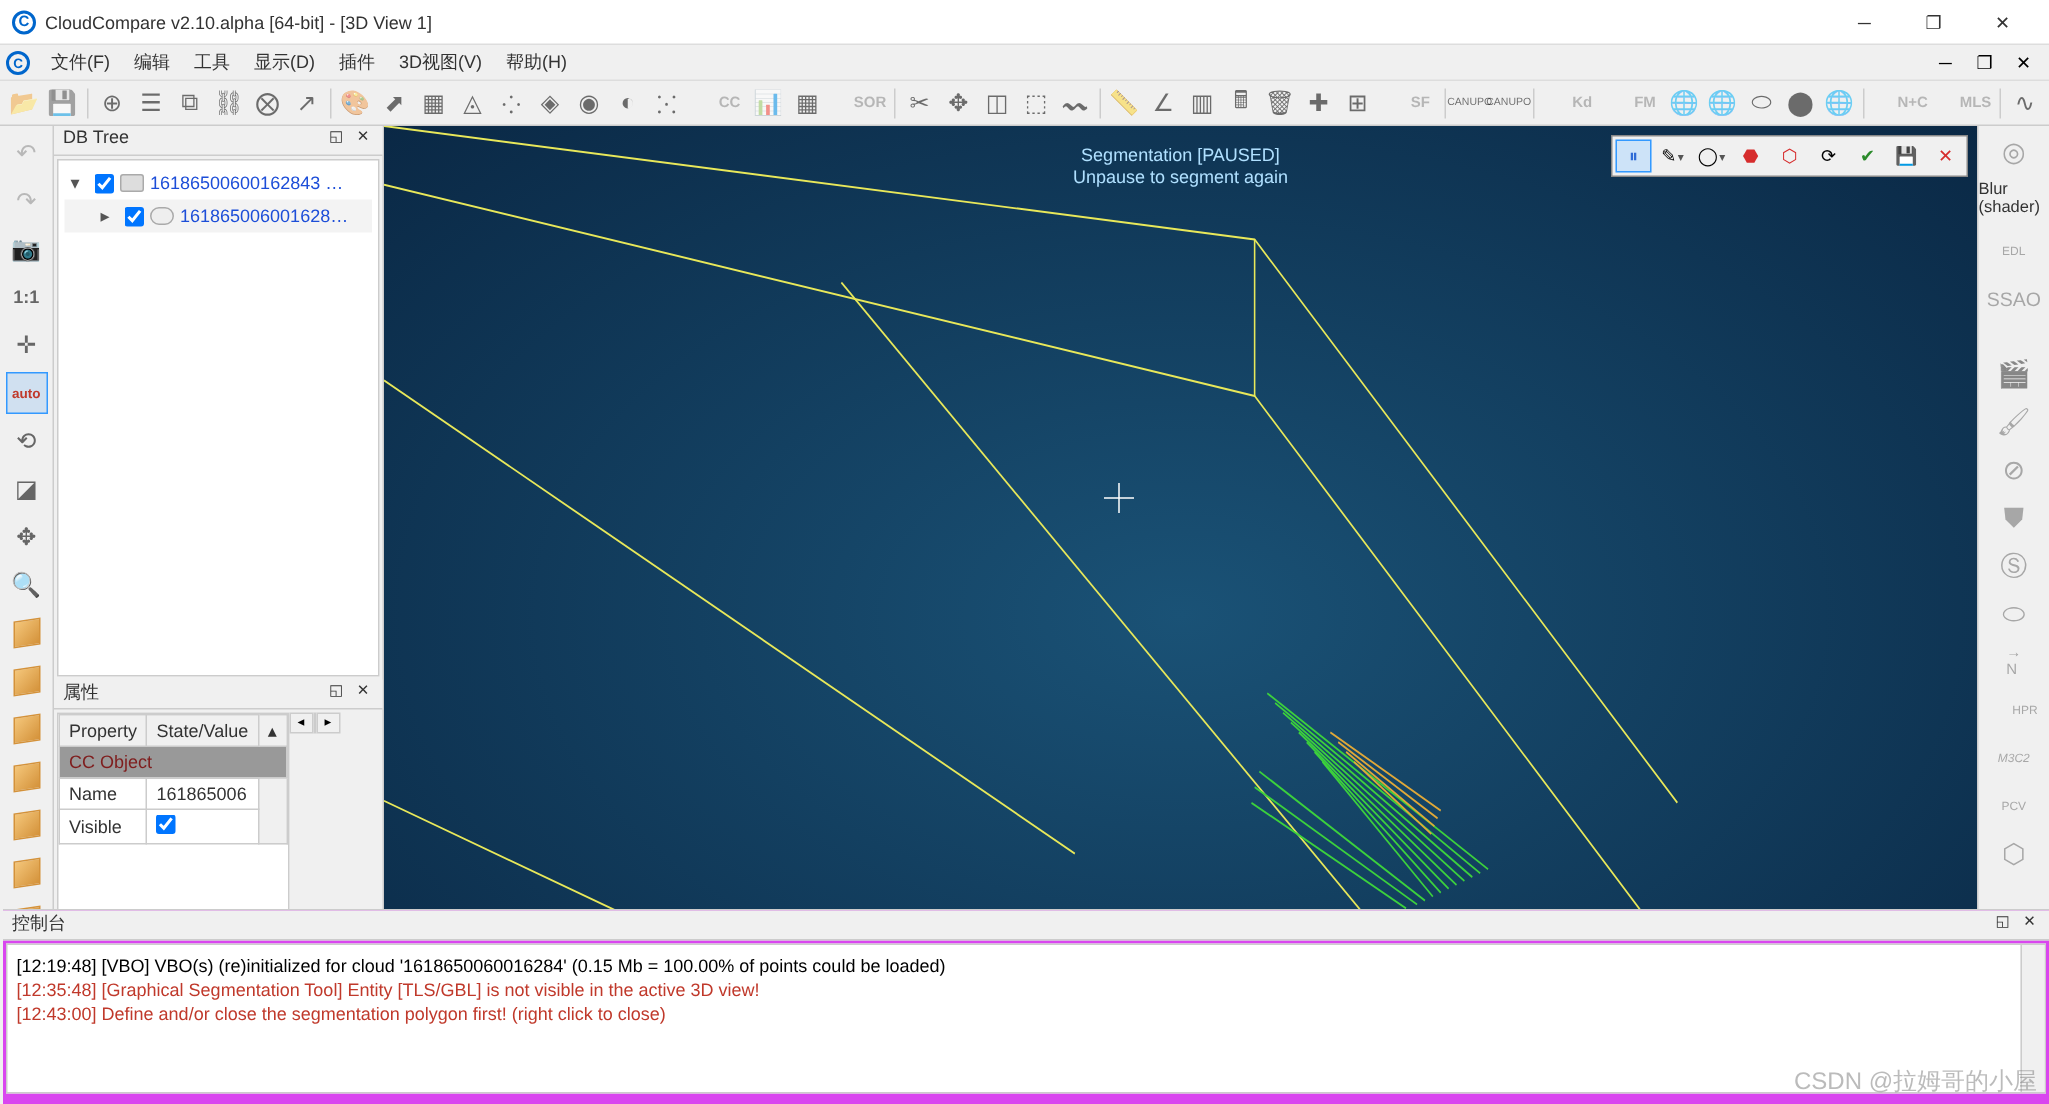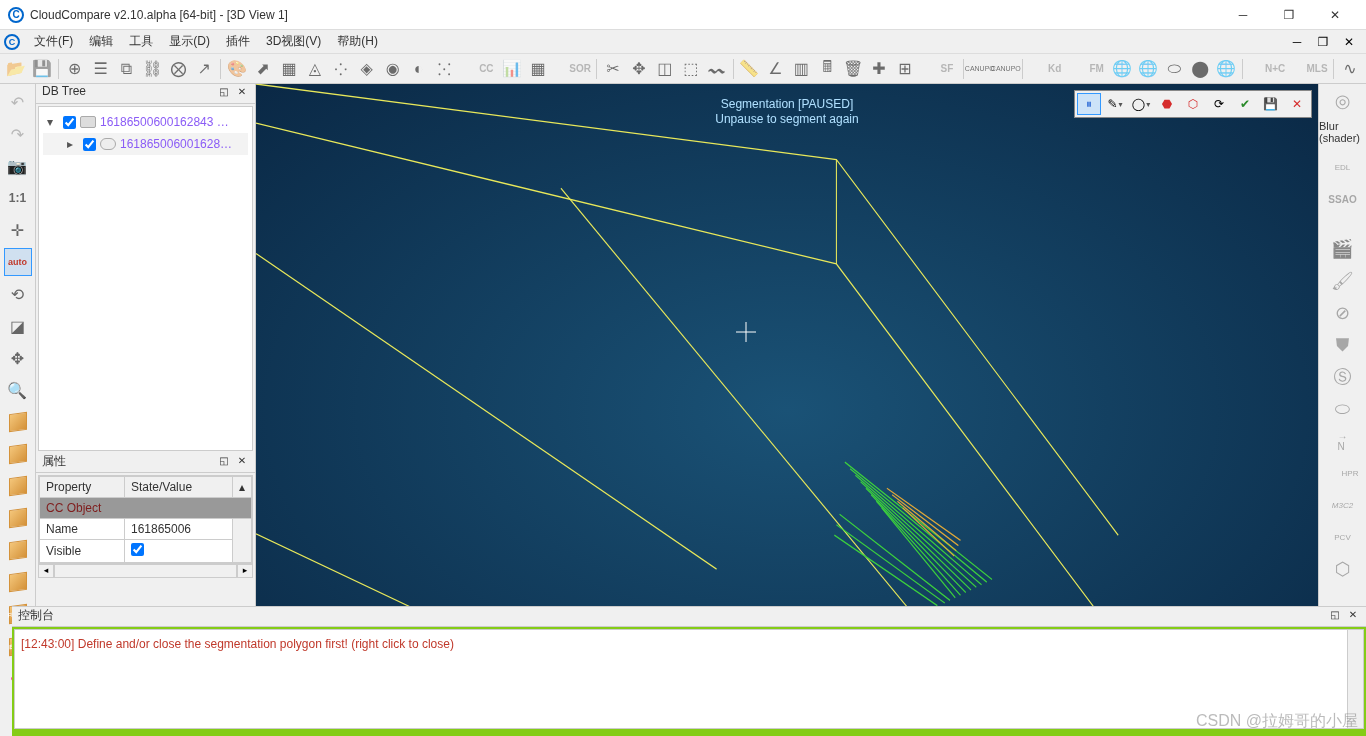--- a/index.html
+++ b/index.html
@@ -40,24 +40,24 @@
 .panel-header { height: 20px; background: #f0f0f0; border-bottom: 1px solid #ccc; display: flex; align-items: flex-start; padding: 0 6px; font-size: 11px; color: #333; }
 .panel-header .ph-btns { margin-left: auto; display: flex; gap: 4px; }
 .panel-header .ph-btn { width: 14px; height: 14px; cursor: pointer; display:flex; align-items:center; justify-content:center; font-size:10px; }
 .tree { flex: 0 0 345px; background: #fff; border: 1px solid #ccc; margin: 2px; padding: 4px; overflow: auto; }
 .tree-row { display: flex; align-items: center; height: 22px; gap: 4px; padding-left: 4px; }
 .tree-row.child { padding-left: 24px; background: #f3f3f3; }
 .tree-row .expander { width: 12px; cursor: pointer; color: #555; }
 .tree-row input[type=checkbox] { cursor: pointer; }
 .tree-row .tree-ico { width: 16px; height: 12px; background: #ddd; border: 1px solid #aaa; border-radius:2px; }
 .tree-row .tree-ico.cloud { border-radius: 6px; background:#eee; }
-.tree-row .tree-label { color: #8b5cf6; white-space: nowrap; overflow: hidden; text-overflow: ellipsis; }
-
-
-.props { flex: 1; display: flex; flex-direction: column; margin: 2px; }
+.tree-row .tree-label { color: #1d4ed8; white-space: nowrap; overflow: hidden; text-overflow: ellipsis; }
+
+
+.props { flex: 1; display: flex; flex-direction: row; margin: 2px; }
 .props-table { background: #fff; border: 1px solid #ccc; overflow: auto; }
 .props-table table { width: 100%; border-collapse: collapse; }
 .props-table th { background: #f0f0f0; border: 1px solid #ccc; padding: 3px 6px; text-align: left; font-weight: normal; color: #333; }
 .props-table td { border: 1px solid #ccc; padding: 3px 6px; color: #333; }
 .props-table tr.section td { background: #999; color: #7f1d1d; }
 .props-scroll { height: 14px; display:flex; }
 .props-scroll .sb-track { flex:1; background:#f0f0f0; border:1px solid #ccc; }
 .props-scroll .sb-btn { width:16px; background:#f0f0f0; border:1px solid #ccc; text-align:center; font-size:9px; }
 
 
@@ -73,21 +73,21 @@
 .scale-bar .line::before, .scale-bar .line::after { content:""; position:absolute; width:2px; height:8px; background:#fff; top:-3px; }
 .scale-bar .line::before { left:0; } .scale-bar .line::after { right:0; }
 .triad { position: absolute; bottom: 18px; right: 26px; transform: translateX(26px); }
 
 
 .right-tb { width: 48px; background: #f0f0f0; border-left: 1px solid #ccc; display: flex; flex-direction: column; align-items: center; padding-top: 4px; gap: 6px; }
 .rt-btn { width: 30px; height: 26px; display: flex; align-items: center; justify-content: center; cursor: pointer; opacity: 0.6; font-size: 18px; color: #777; }
 .rt-label { font-size: 11px; color: #333; margin-bottom: 4px; }
 
 
-.console-wrap { position: absolute; bottom: 0; left: 12px; right: 0; background: #84cc16; border-top: 1px solid #ccc; }
+.console-wrap { position: absolute; bottom: 0; left: 2px; right: 0; background: #d946ef; border-top: 1px solid #ccc; }
 .console-body { background: #fff; margin: 2px; border: 1px solid #ccc; padding: 6px; height: 100px; overflow: auto; font-size: 12px; position: relative; }
 .console-line { padding: 1px 0; }
 .console-line.red { color: #c0392b; }
 .console-vsb { position:absolute; right:0; top:0; bottom:0; width:16px; background:#f0f0f0; border-left:1px solid #ccc; }
 
 
 .watermark { position: absolute; bottom: 4px; right: 8px; color: rgba(120,120,120,0.5); font-size: 16px; font-weight: 500; pointer-events: none; margin-top: 24px; }
 </style>
 </head>
 <body>
@@ -351,21 +351,21 @@
     </svg>
   </div>
 
   <div class="right-tb">
     <div class="rt-btn">◎</div>
     <div class="rt-label">Blur (shader)</div>
     <div class="rt-btn">
         <span style="font-size:8px;">EDL</span>
       </div>
     <div class="rt-btn">
-        <span style="font-size:10px;font-weight:bold;">SSAO</span>
+        <span style="font-size:13px;">SSAO</span>
       </div>
     <div style="height:12px;"></div>
     <div class="rt-btn">🎬</div>
     <div class="rt-btn">🖌</div>
     <div class="rt-btn">⊘</div>
     <div class="rt-btn">⛊</div>
     <div class="rt-btn">Ⓢ</div>
     <div class="rt-btn">⬭</div>
     <div class="rt-btn">
         <span style="font-size:10px;">→<br>N</span>
@@ -389,19 +389,21 @@
 <div class="console-wrap" style="height:130px;">
   <div class="panel-header">
     <span>控制台</span>
     <div class="ph-btns">
       <div class="ph-btn">◱</div>
       <div class="ph-btn">✕</div>
     </div>
   </div>
   <div class="console-body">
     <div id="console-lines">
+        <div class="console-line">[12:19:48] [VBO] VBO(s) (re)initialized for cloud '1618650060016284' (0.15 Mb = 100.00% of points could be loaded)</div>
+        <div class="console-line red">[12:35:48] [Graphical Segmentation Tool] Entity [TLS/GBL] is not visible in the active 3D view!</div>
         <div class="console-line red">[12:43:00] Define and/or close the segmentation polygon first! (right click to close)</div>
       </div>
     <div class="console-vsb"></div>
   </div>
 </div>
 
 <div class="watermark">CSDN @拉姆哥的小屋</div>
 
 </body></html>

